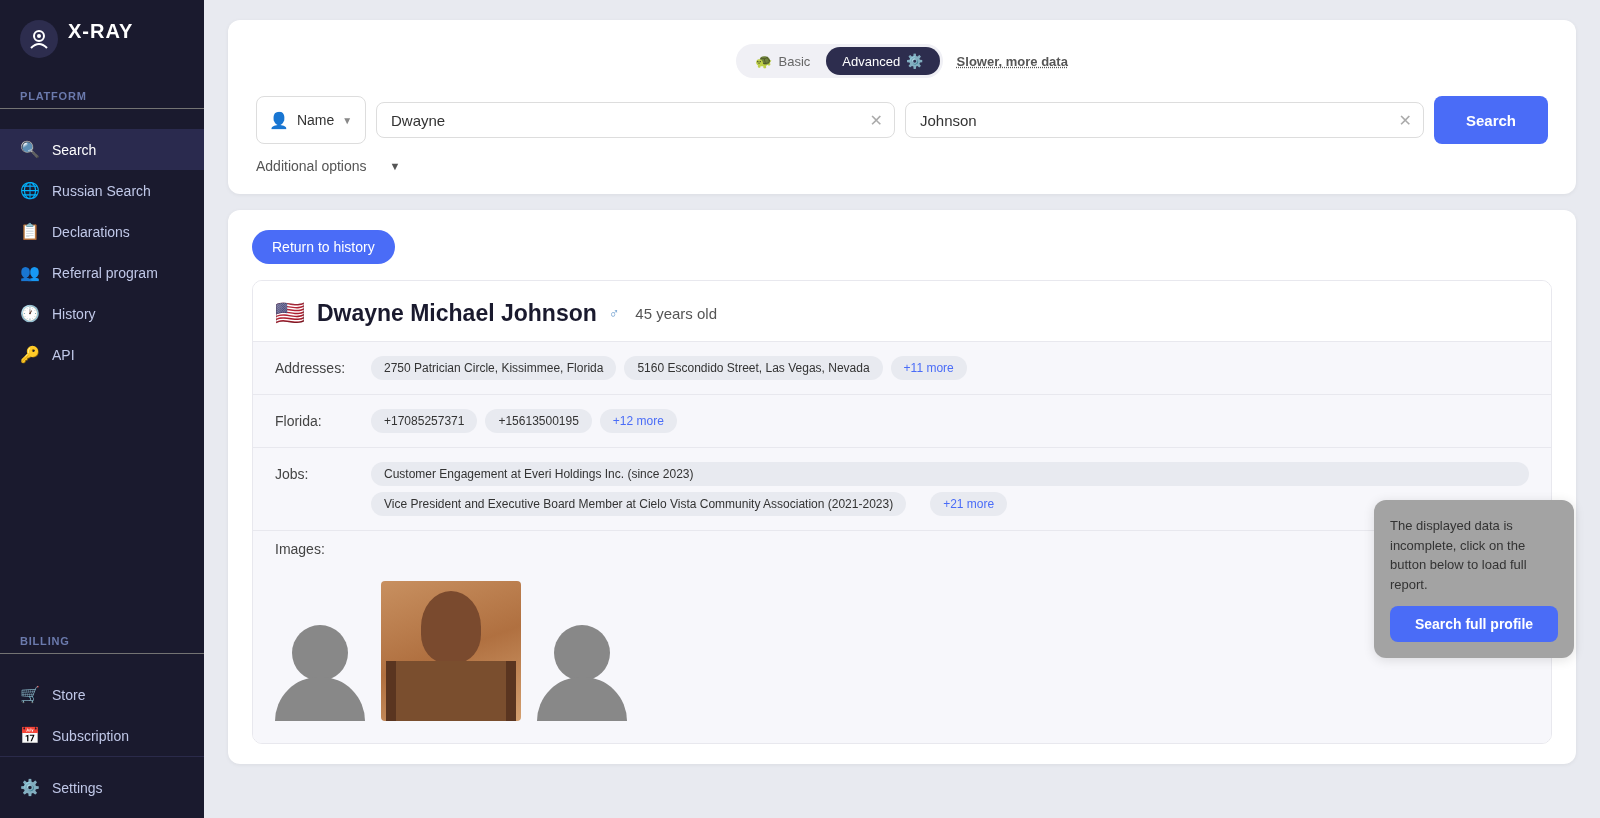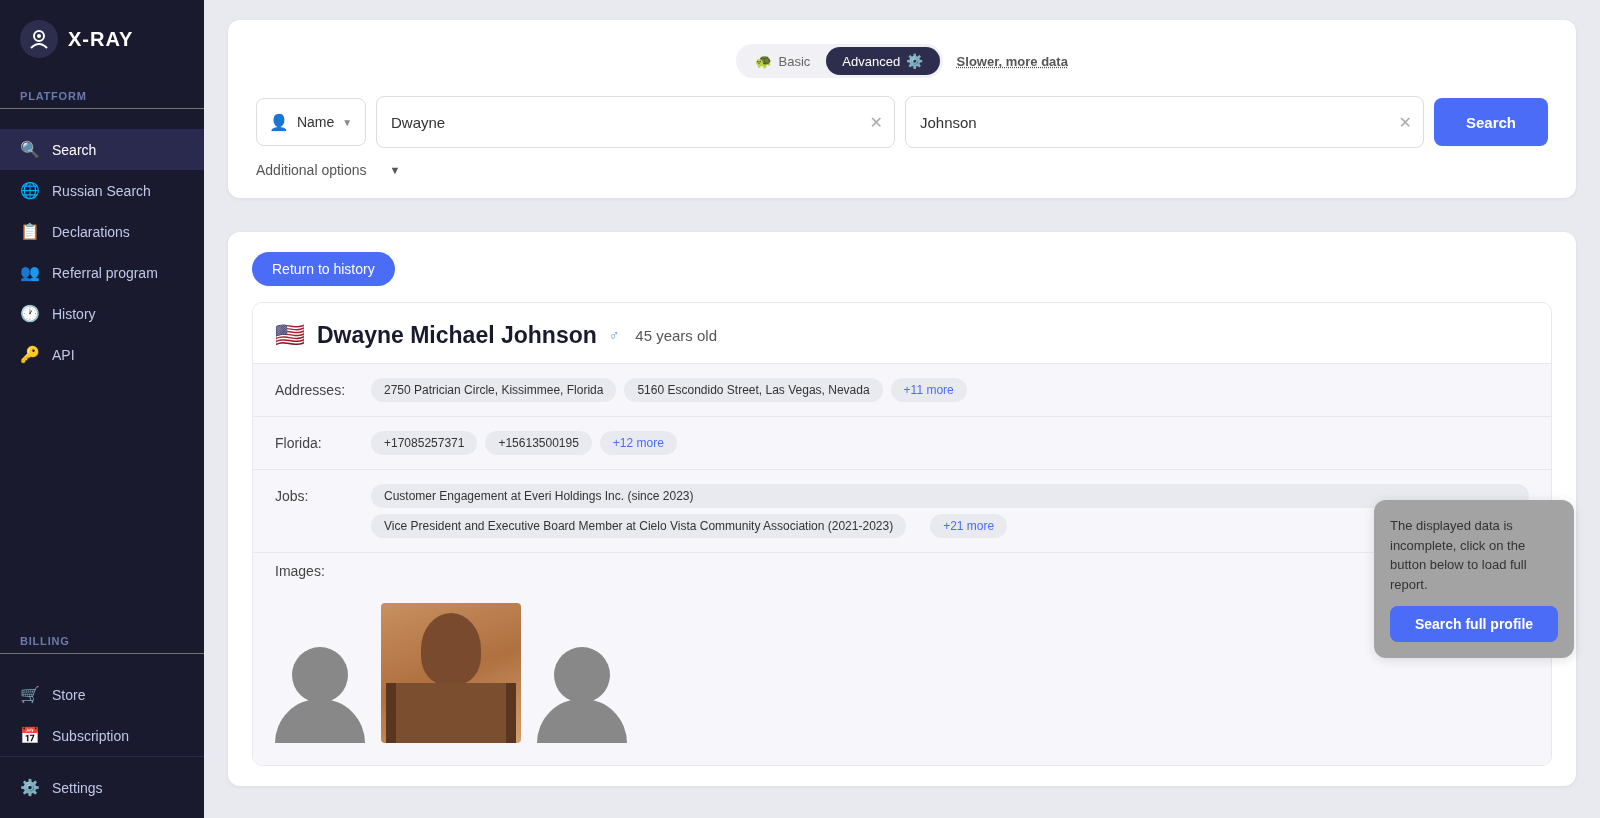--- a/index.html
+++ b/index.html
@@ -11,21 +11,20 @@
       min-width: 204px;
       background: #1a1a2e;
       color: #fff;
       display: flex;
       flex-direction: column;
       padding: 0;
       height: 818px;
     }
     .sidebar-logo {
       display: flex;
-      align-items: center;
       gap: 10px;
       padding: 20px 20px 24px 20px;
     }
     .logo-icon {
       width: 38px; height: 38px;
       background: #2d2d4e;
       border-radius: 50%;
       display: flex; align-items: center; justify-content: center;
       font-size: 18px;
     }
@@ -137,21 +136,21 @@
     }
     .person-icon { font-size: 16px; }
     .chevron-down { font-size: 10px; color: #888; }
 
     .name-input-wrap {
       position: relative;
       flex: 1;
     }
     .name-input {
       width: 100%;
-      height: 52px;
+      height: 36px;
       border: 1px solid #ddd;
       border-radius: 8px;
       padding: 0 36px 0 14px;
       font-size: 15px;
       color: #333;
       outline: none;
     }
     .input-clear {
       position: absolute;
       right: 10px;
@@ -187,21 +186,20 @@
       cursor: pointer;
     }
     .chevron-down-sm { font-size: 11px; }
 
     
     .results-panel {
       background: #fff;
       border-radius: 12px;
       padding: 20px 24px;
       box-shadow: 0 1px 4px rgba(0,0,0,0.06);
-      margin-top: 18px;
     }
     .return-btn {
       display: inline-flex;
       align-items: center;
       background: #4a6cf7;
       color: #fff;
       border: none;
       border-radius: 20px;
       padding: 9px 20px;
       font-size: 14px;

